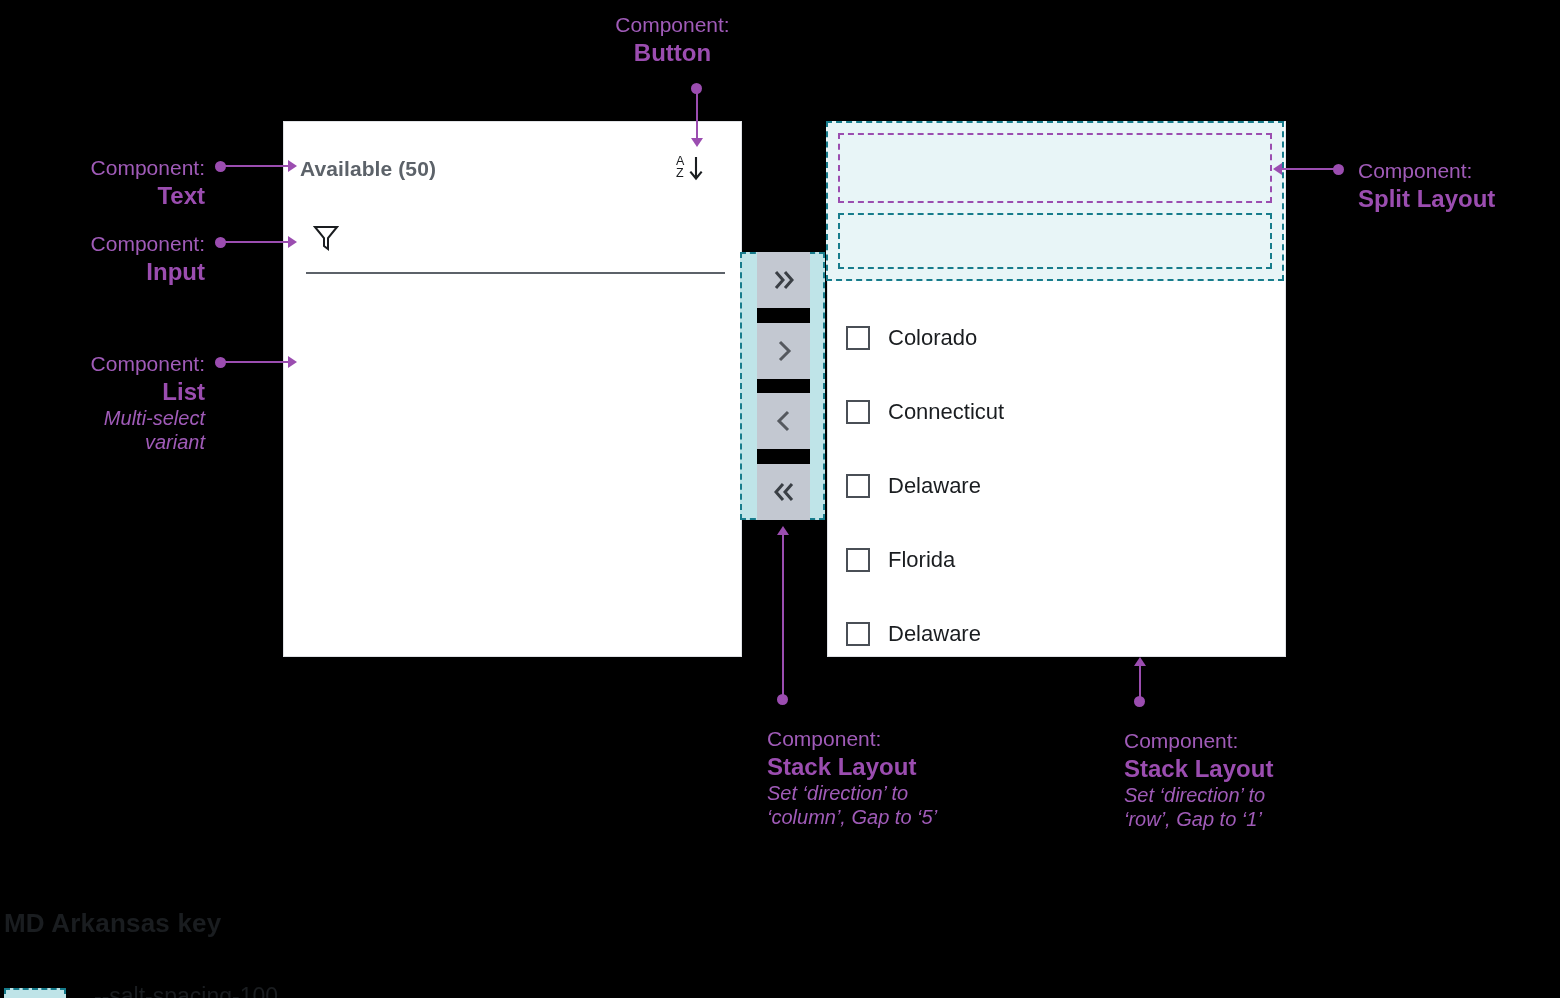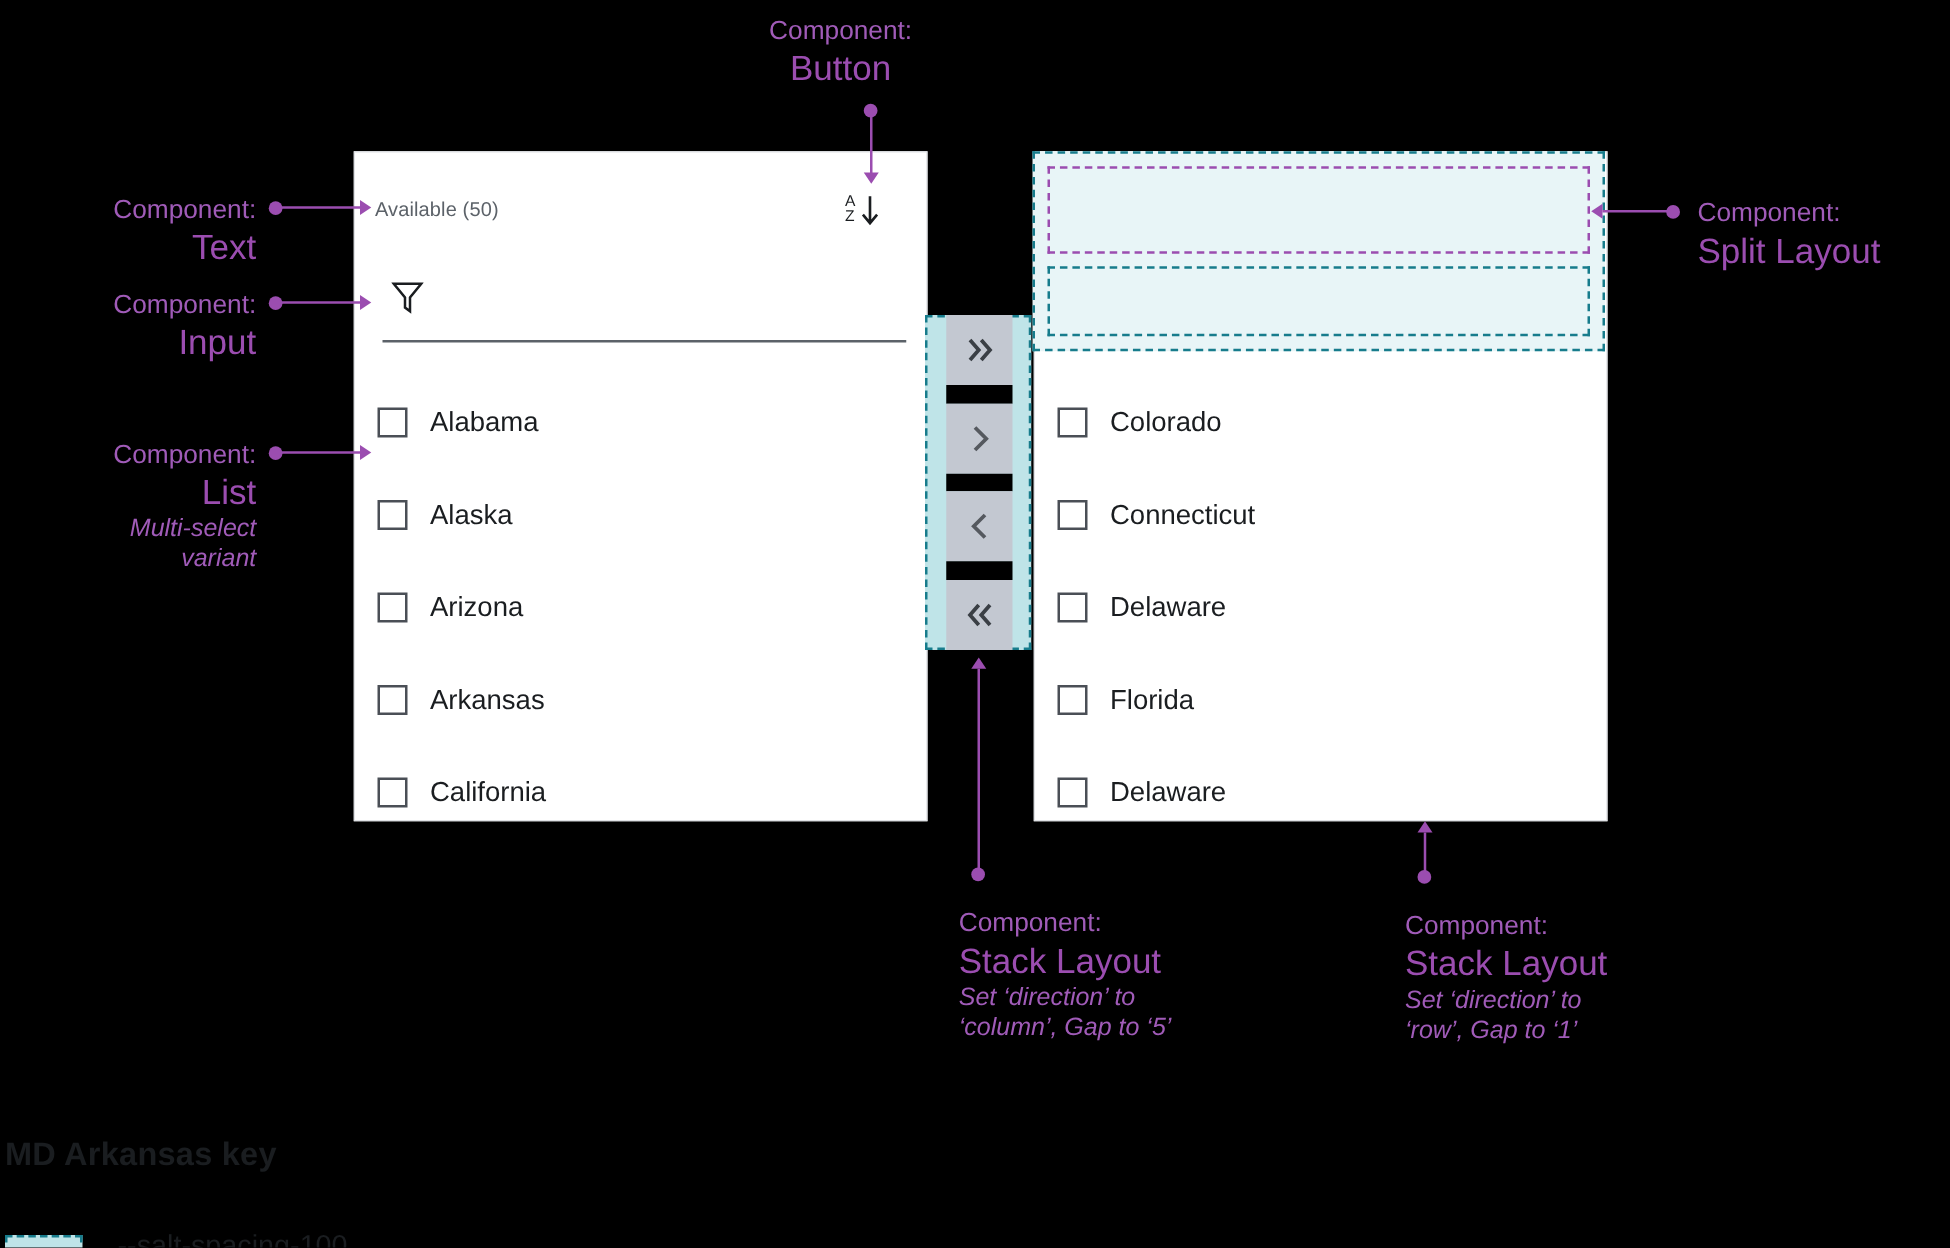--- a/index.html
+++ b/index.html
@@ -7,21 +7,21 @@
     width: 1560px; height: 998px;
     background: #000000;
     font-family: "Liberation Sans", sans-serif;
     overflow: hidden;
   }
   #stage { position: relative; width: 1560px; height: 998px; }
 
   
   .anno { position: absolute; color: #9B4DB0; line-height: 1.22; }
   .anno .l1 { font-size: 21px; font-weight: 400; color: #A05BB8; }
-  .anno .l2 { font-size: 28px; font-weight: 400; color: #9B4DB0; }
+  .anno .l2 { font-size: 24px; font-weight: 700; color: #9B4DB0; }
   .anno .l3 { font-size: 20px; font-style: italic; font-weight: 400; color: #A05BB8; }
   .anno.right-al { text-align: right; }
   .anno.left-al  { text-align: left; }
   .anno.center-al{ text-align: center; }
 
   
   .lead { position: absolute; background: #9B4DB0; }
   .lead.h { height: 2px; }
   .lead.v { width: 2px; }
   .dot { position: absolute; width: 11px; height: 11px; border-radius: 50%;
@@ -38,21 +38,21 @@
 
   
   .panel {
     position: absolute; background: #FFFFFF; border: 1px solid #E0E2E6;
   }
   .panel-header {
     position: absolute; display: flex; align-items: center;
     justify-content: space-between;
   }
   .panel-title {
-    font-size: 16px; color: #5C6269; font-weight: 400; letter-spacing: .1px;
+    font-size: 21px; color: #5C6269; font-weight: 700; letter-spacing: .1px;
   }
   .hdr-actions { display: flex; align-items: center; gap: 36px; }
 
   .icon-btn {
     background: transparent; border: 0; cursor: pointer;
     display: flex; align-items: center; justify-content: center;
     width: 30px; height: 30px; padding: 0;
   }
 
   
@@ -133,42 +133,20 @@
     </button>
   </div>
 
   <div class="filter-wrap" style="left:300px; top:222px; width:425px; height:52px;">
     <svg width="26" height="28" viewBox="0 0 26 28" style="position:absolute;left:13px;top:2px;">
       <path d="M2 3 L24 3 L15 14 L15 25 L11 22 L11 14 Z" stroke="#1A1D20" stroke-width="2" fill="none" stroke-linejoin="miter"></path>
     </svg>
     <div class="filter-line" style="left:6px; top:50px; width:419px;"></div>
   </div>
 
-  <div class="list" style="left:302px; top:301px; width:420px;">
-    <div class="list-row" style="height:74px;">
-      <span class="cbx"></span>
-      <span class="row-label">Alabama</span>
-    </div>
-    <div class="list-row" style="height:74px;">
-      <span class="cbx"></span>
-      <span class="row-label">Alaska</span>
-    </div>
-    <div class="list-row" style="height:74px;">
-      <span class="cbx"></span>
-      <span class="row-label">Arizona</span>
-    </div>
-    <div class="list-row" style="height:74px;">
-      <span class="cbx"></span>
-      <span class="row-label">Arkansas</span>
-    </div>
-    <div class="list-row" style="height:74px;">
-      <span class="cbx"></span>
-      <span class="row-label">California</span>
-    </div>
-  </div>
 
   <div class="panel" style="left:827px; top:121px; width:459px; height:536px;"></div>
 
   <div class="panel-header" style="left:845px; top:150px; width:410px; height:38px;">
     <span class="panel-title">Visible (5)</span>
     <span class="hdr-actions">
       <button class="icon-btn">
         <svg width="30" height="30" viewBox="0 0 30 30">
           <path d="M7 19 L15 11 L23 19" stroke="#1A1D20" stroke-width="2.6" fill="none" stroke-linecap="butt" stroke-linejoin="miter"></path>
         </svg>

